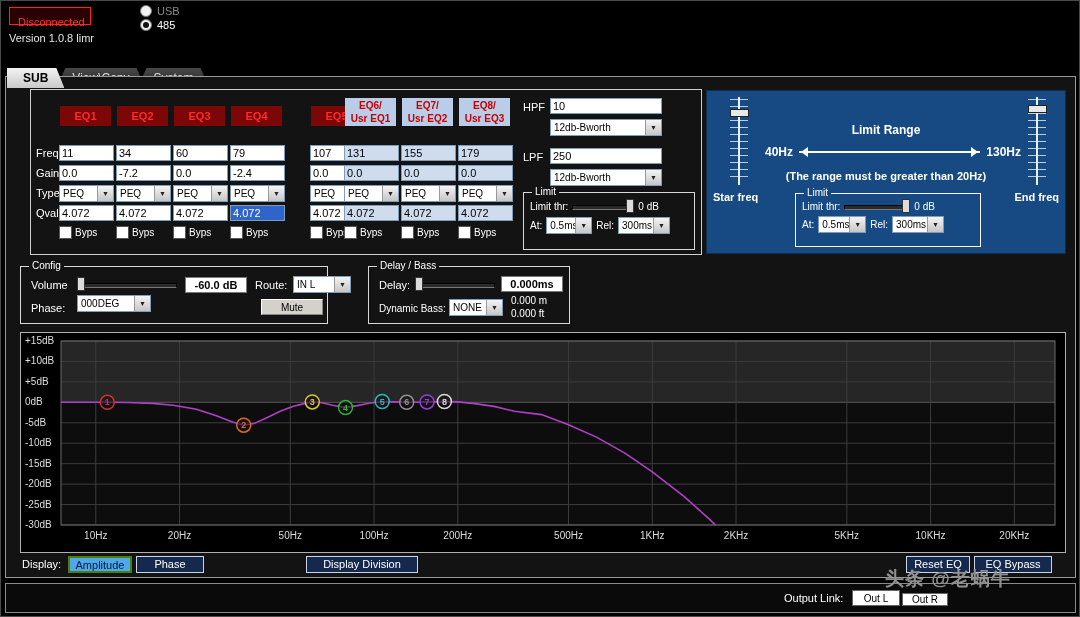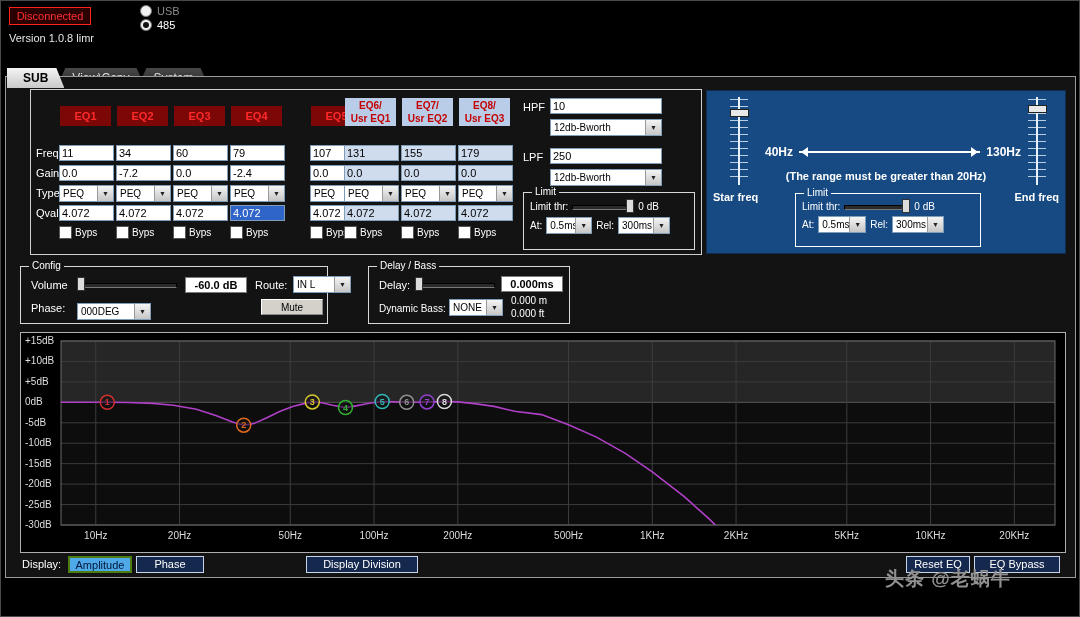--- a/index.html
+++ b/index.html
@@ -5,21 +5,21 @@
   html,body{margin:0;padding:0;background:#2a2a2a;}
   .app{position:relative;width:1080px;height:617px;background:#000;border:1px solid #4a4a4a;
        box-sizing:border-box;font-family:"Liberation Sans",sans-serif;color:#fff;overflow:hidden;}
   .abs{position:absolute;}
   .lbl{color:#fff;font-size:11px;}
   .lbl10{color:#fff;font-size:10px;white-space:nowrap;}
   .dim{color:#8a8a8a;}
 
   
   .disconnect{position:absolute;left:8px;top:6px;width:82px;height:18px;background:#2b0000;
-      border:1px solid #ff2222;color:#ff3030;font-size:11px;padding:2px;cursor:pointer;font-family:inherit;}
+      border:1px solid #ff2222;color:#ff3030;font-size:11px;padding:8px;cursor:pointer;font-family:inherit;}
   .version{position:absolute;left:8px;top:31px;font-size:11px;color:#e6e6e6;}
   .radio-row{position:absolute;left:139px;display:flex;align-items:center;gap:5px;font-size:11px;cursor:pointer;}
   .radio{width:10px;height:10px;border-radius:50%;background:#f2f2f2;border:1px solid #777;display:inline-block;position:relative;}
   .radio.checked::after{content:"";position:absolute;left:2px;top:2px;width:6px;height:6px;border-radius:50%;background:#111;}
 
   
   .tabbar{position:absolute;left:6px;top:55px;height:32px;display:flex;align-items:flex-end;}
   .tab{height:20px;line-height:20px;padding:0 16px;font-size:12px;color:#ddd;cursor:pointer;
        background:linear-gradient(#484848,#242424);margin-right:-8px;
        clip-path:polygon(9px 0,calc(100% - 9px) 0,100% 100%,0 100%);}
@@ -293,20 +293,21 @@
       <div class="vslider" style="left:22px;top:6px;height:88px;">
         <div class="vticks"></div>
         <div class="vgroove"></div>
         <div class="vthumb"></div>
       </div>
       <div class="vslider" style="right:18px;top:6px;height:88px;">
         <div class="vticks"></div>
         <div class="vgroove"></div>
         <div class="vthumb" style="top:8px;"></div>
       </div>
+      <div class="bp-title">Limit Range</div>
       <div class="bp-rangerow">
         <span>40Hz</span>
         <div class="range-line"></div>
         <span>130Hz</span>
       </div>
       <div class="bp-note">(The range must be greater than 20Hz)</div>
       <span class="bp-freqlbl" style="left:6px;">Star freq</span>
       <span class="bp-freqlbl" style="right:6px;">End freq</span>
 
       <div class="group" style="left:88px;top:102px;width:186px;height:54px;border-color:#fff;">
@@ -341,21 +342,21 @@
         <div class="htrack"></div>
         <div class="hthumb thleft"></div>
       </div>
       <div class="valbox" style="left:164px;top:10px;width:62px;">-60.0 dB</div>
       <span class="lbl abs" style="left:234px;top:12px;">Route:</span>
       <div class="combo abs" style="left:272px;top:9px;width:58px;">
         <span class="combo-text">IN L</span>
         <span class="combo-btn"></span>
       </div>
       <span class="lbl abs" style="left:10px;top:35px;">Phase:</span>
-      <div class="combo abs" style="left:56px;top:36px;width:74px;">
+      <div class="combo abs" style="left:56px;top:28px;width:74px;">
         <span class="combo-text">000DEG</span>
         <span class="combo-btn"></span>
       </div>
       <button class="mute-btn" style="left:240px;top:32px;width:62px;">Mute</button>
     </div>
 
     <div class="group" style="left:362px;top:189px;width:202px;height:58px;">
       <span class="gtitle">Delay / Bass</span>
       <span class="lbl abs" style="left:10px;top:12px;">Delay:</span>
       <div class="hslider abs" style="left:46px;top:10px;width:80px;">
@@ -458,18 +459,23 @@
             <text x="423.4" y="71.5" fill="#d8d8d8" font-size="9" font-weight="bold" text-anchor="middle">8</text>
           </g>
         </svg>
     </div>
 
     <span class="lbl abs" style="left:16px;top:481px;">Display:</span>
     <button class="navy-btn amp-btn" style="left:62px;top:479px;width:64px;">Amplitude</button>
     <button class="navy-btn" style="left:130px;top:479px;width:68px;">Phase</button>
     <button class="navy-btn" style="left:300px;top:479px;width:112px;">Display Division</button>
     <button class="navy-btn" style="left:900px;top:479px;width:64px;">Reset EQ</button>
-    <button class="navy-btn" style="left:968px;top:479px;width:86px;">EQ Bypass</button>
+    <button class="navy-btn" style="left:968px;top:479px;width:78px;">EQ Bypass</button>
   </div>
 
+  <div class="bottombar">
+    <span class="lbl abs" style="left:778px;top:8px;">Output Link:</span>
+    <button class="out-btn" style="left:846px;top:6px;width:48px;height:16px;">Out L</button>
+    <button class="out-btn" style="left:896px;top:9px;width:46px;height:13px;overflow:hidden;">Out R</button>
+  </div>
 
   <div class="watermark">头条 @老蜗牛</div>
 </div>
 
 </body></html>

